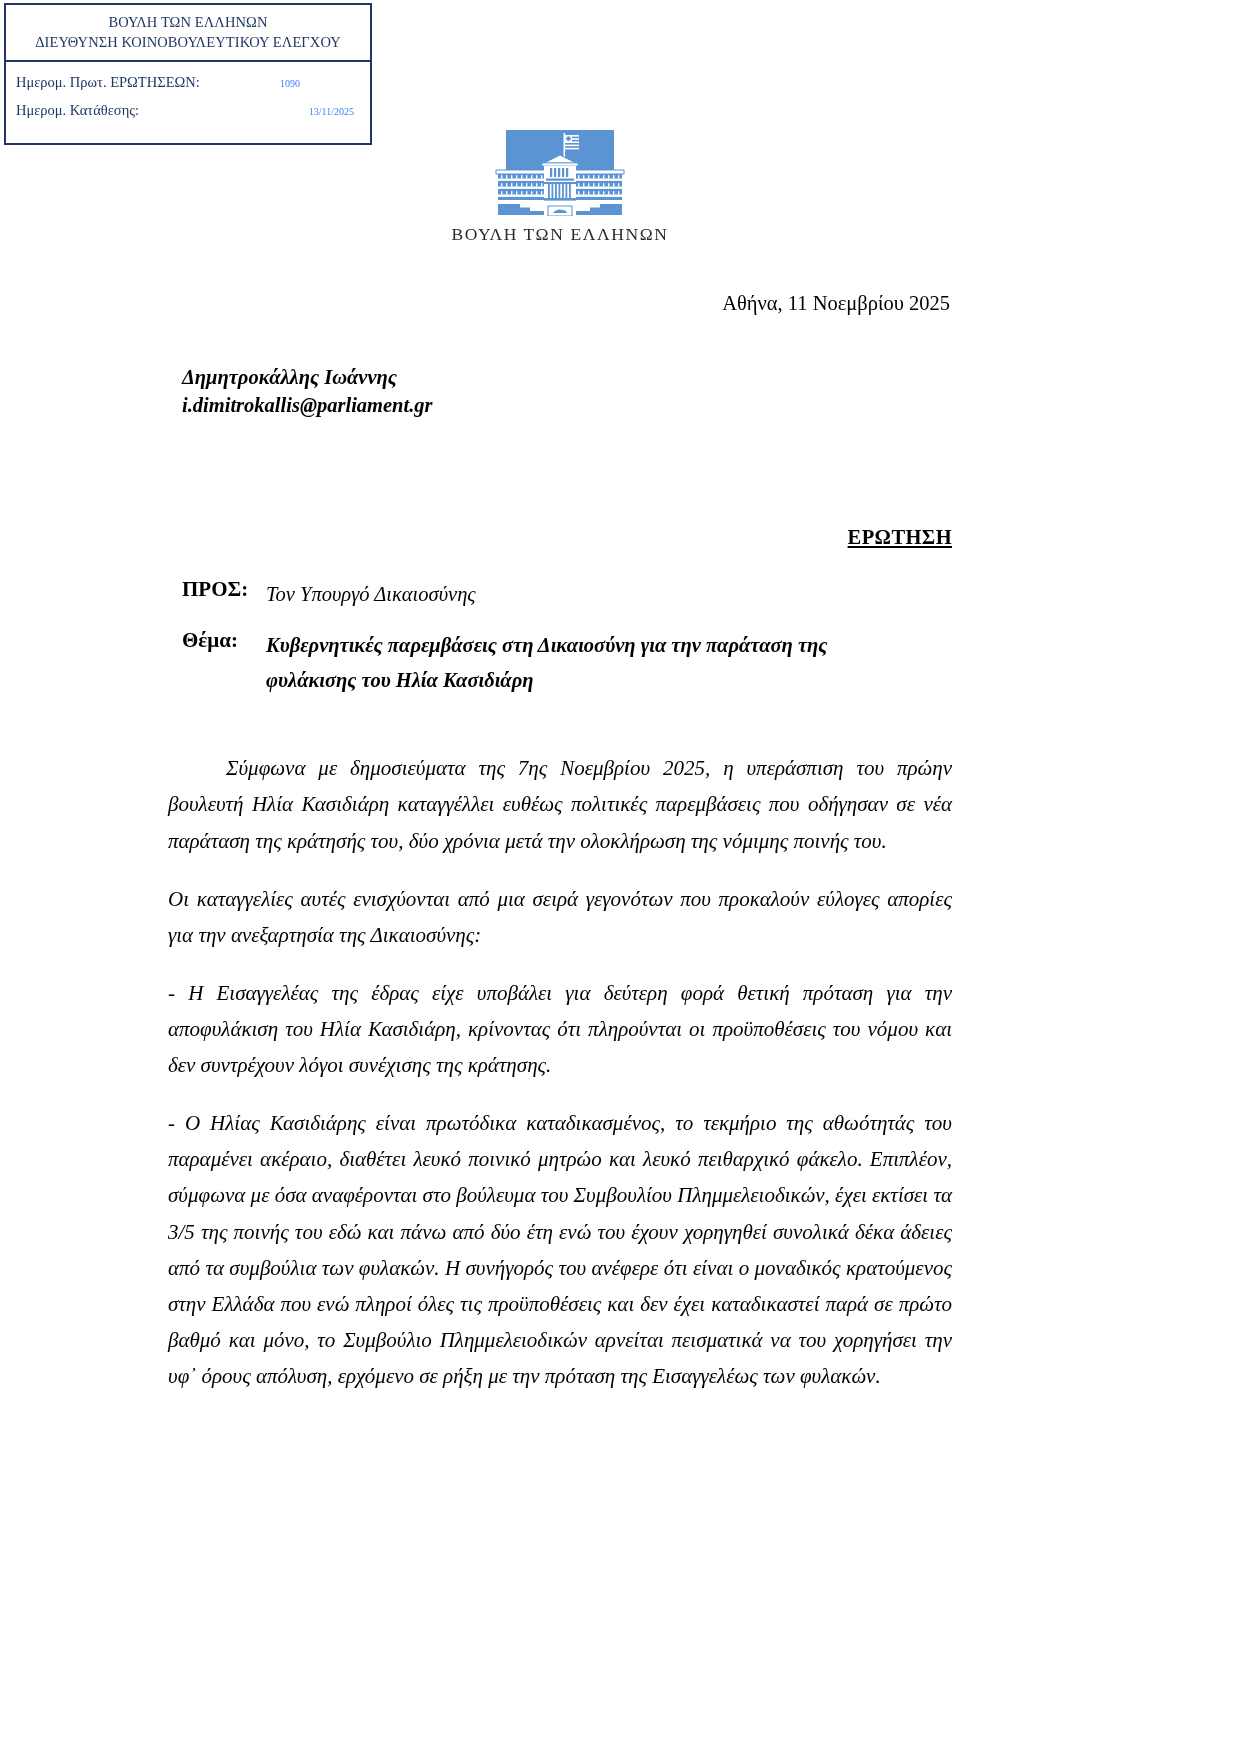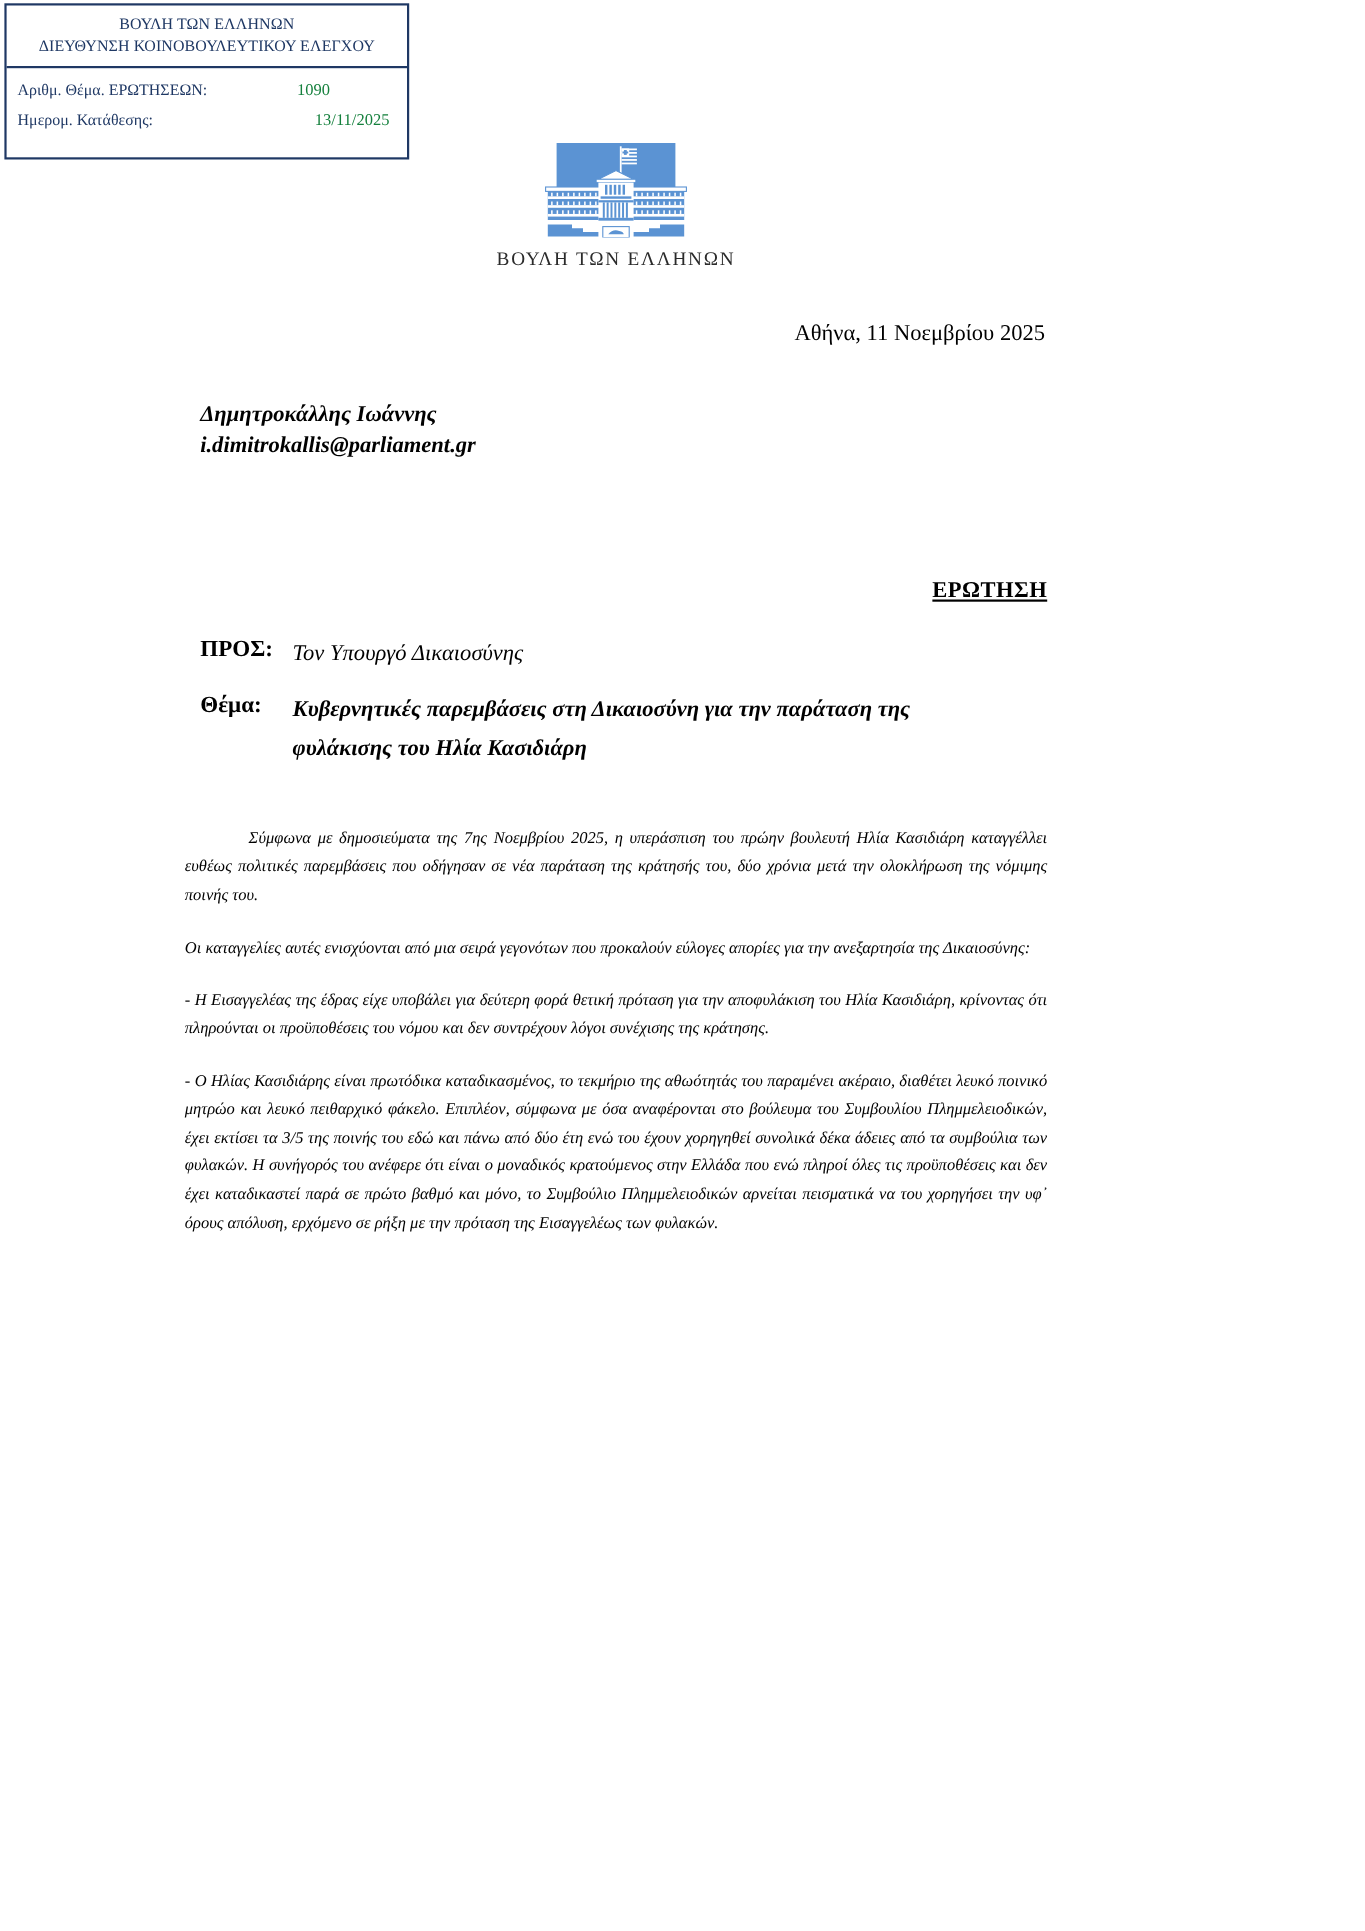--- a/index.html
+++ b/index.html
@@ -52,22 +52,22 @@
     display: flex;
     align-items: baseline;
     margin-bottom: 11px;
   }
   .stamp-label {
     color: #1f3864;
     font-size: 14.5px;
     flex: 0 0 auto;
   }
   .stamp-value {
-    color: #15803d;
-    font-size: 15px;
+    color: #3b82f6;
+    font-size: 10px;
     margin-left: auto;
     padding-right: 6px;
   }
   .stamp-value.num { padding-right: 60px; }
 
   
   .emblem-wrap {
     position: absolute;
     left: 0;
     top: 128px;
@@ -128,42 +128,42 @@
     font-style: italic;
     font-size: 20.5px;
     line-height: 1.72;
   }
   .field-value.bold { font-weight: bold; }
   .field-value .l2 { display: block; }
 
   .body-block { margin-top: 52px; }
   p.para {
     font-style: italic;
-    font-size: 15px;
+    font-size: 21px;
     line-height: 1.72;
     text-align: justify;
     margin: 0 0 22px 0;
   }
   p.para.indent { text-indent: 58px; }
   p.para.last { margin-bottom: 0; }
 </style>
 </head>
 <body>
 
 <div class="page">
 
   <div class="stamp-box">
     <div class="stamp-title">
       <div>ΒΟΥΛΗ ΤΩΝ ΕΛΛΗΝΩΝ</div>
       <div>ΔΙΕΥΘΥΝΣΗ ΚΟΙΝΟΒΟΥΛΕΥΤΙΚΟΥ ΕΛΕΓΧΟΥ</div>
     </div>
     <div class="stamp-rule"></div>
     <div class="stamp-rows">
       <div class="stamp-row">
-        <span class="stamp-label">Αριθμ. Θέμα. ΕΡΩΤΗΣΕΩΝ:</span>
+        <span class="stamp-label">Ημερομ. Πρωτ. ΕΡΩΤΗΣΕΩΝ:</span>
         <span class="stamp-value num">1090</span>
       </div>
       <div class="stamp-row">
         <span class="stamp-label">Ημερομ. Κατάθεσης:</span>
         <span class="stamp-value">13/11/2025</span>
       </div>
     </div>
   </div>
 
   <div class="emblem-wrap">

